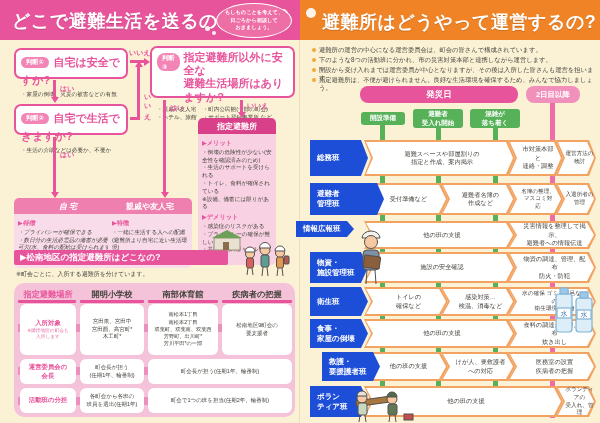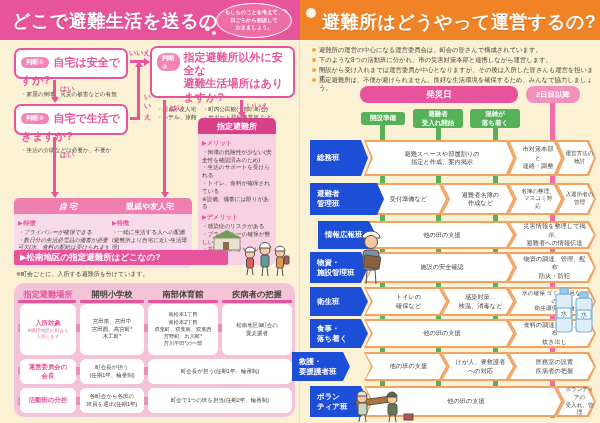--- a/index.html
+++ b/index.html
@@ -296,21 +296,21 @@
       <div class="f"></div>
       <div class="t" style="font-size:5.6px;">名簿の整理、
 マスコミ対応</div>
     </div>
   <div class="seg" style="left:556px;top:183px;width:40px;height:32px;">
       <div class="b"></div>
       <div class="f"></div>
       <div class="t" style="font-size:5.6px;padding:0 2px 0 9px;">入退所者の管理</div>
     </div>
 
-  <div class="tlabel" style="left:318px;top:221px;width:58px;height:28px;">情報広報班</div>
+  <div class="tlabel" style="left:296px;top:221px;width:58px;height:16px;">情報広報班</div>
   <div class="seg" style="left:364px;top:221px;width:151px;height:28px;">
       <div class="b"></div>
       <div class="f"></div>
       <div class="t">他の班の支援</div>
     </div>
   <div class="seg" style="left:508px;top:221px;width:88px;height:28px;">
       <div class="b"></div>
       <div class="f"></div>
       <div class="t">災害情報を整理して掲示、
 避難者への情報伝達</div>
@@ -344,34 +344,34 @@
 検温、消毒など</div>
     </div>
   <div class="seg" style="left:508px;top:287px;width:88px;height:29px;">
       <div class="b"></div>
       <div class="f"></div>
       <div class="t" style="font-size:5.7px;">水の確保 ゴミ、風呂などの
 衛生環境の整備</div>
     </div>
 
   <div class="tlabel pre" style="left:310px;top:319px;width:58px;height:29px;">食事・
-落ち着く</div>
+家屋の倒壊</div>
   <div class="seg" style="left:364px;top:319px;width:151px;height:29px;">
       <div class="b"></div>
       <div class="f"></div>
       <div class="t">他の班の支援</div>
     </div>
   <div class="seg" style="left:508px;top:319px;width:88px;height:29px;">
       <div class="b"></div>
       <div class="f"></div>
       <div class="t">食料の調達、管理、配布
 炊き出し</div>
     </div>
 
-  <div class="tlabel pre" style="left:292px;top:352px;width:58px;height:29px;">救護・
+  <div class="tlabel pre" style="left:322px;top:352px;width:58px;height:29px;">救護・
 要援護者班</div>
   <div class="seg" style="left:364px;top:352px;width:84px;height:29px;">
       <div class="b"></div>
       <div class="f"></div>
       <div class="t">他の班の支援</div>
     </div>
   <div class="seg" style="left:441px;top:352px;width:74px;height:29px;">
       <div class="b"></div>
       <div class="f"></div>
       <div class="t">けが人、要救護者

